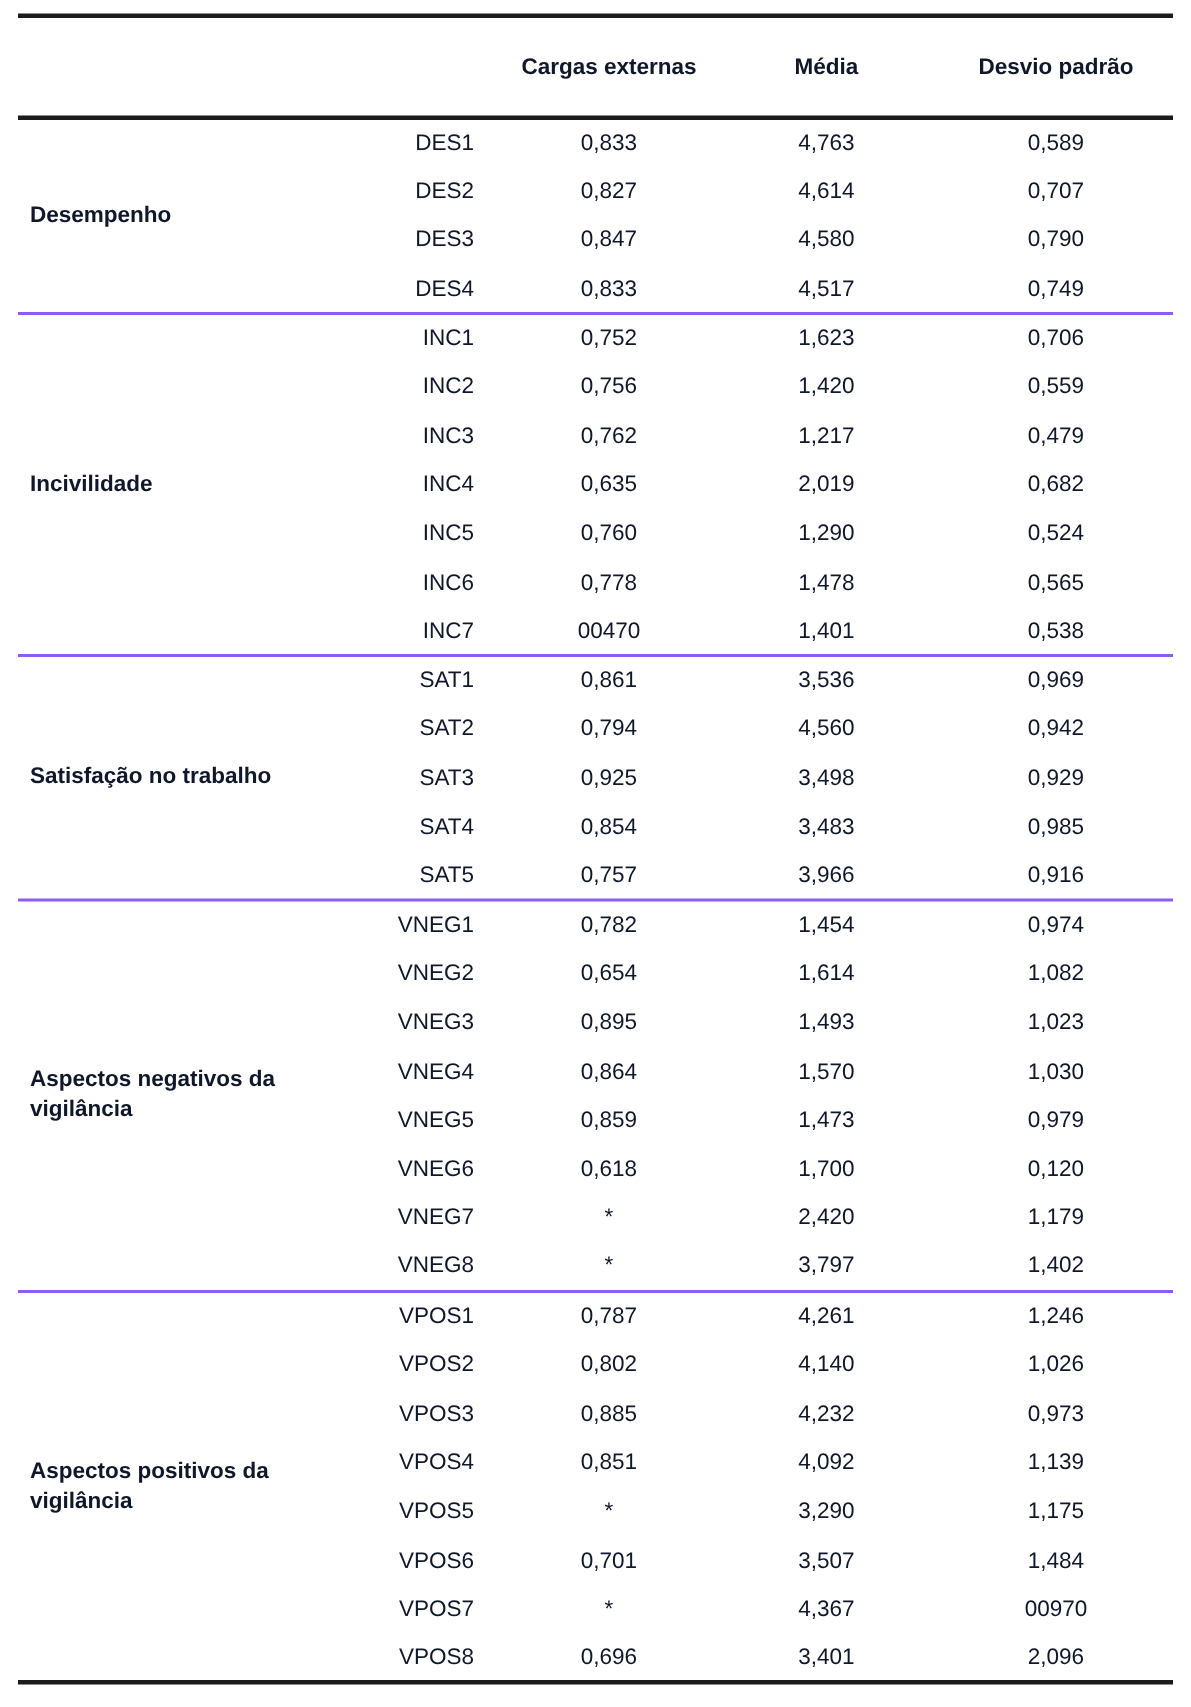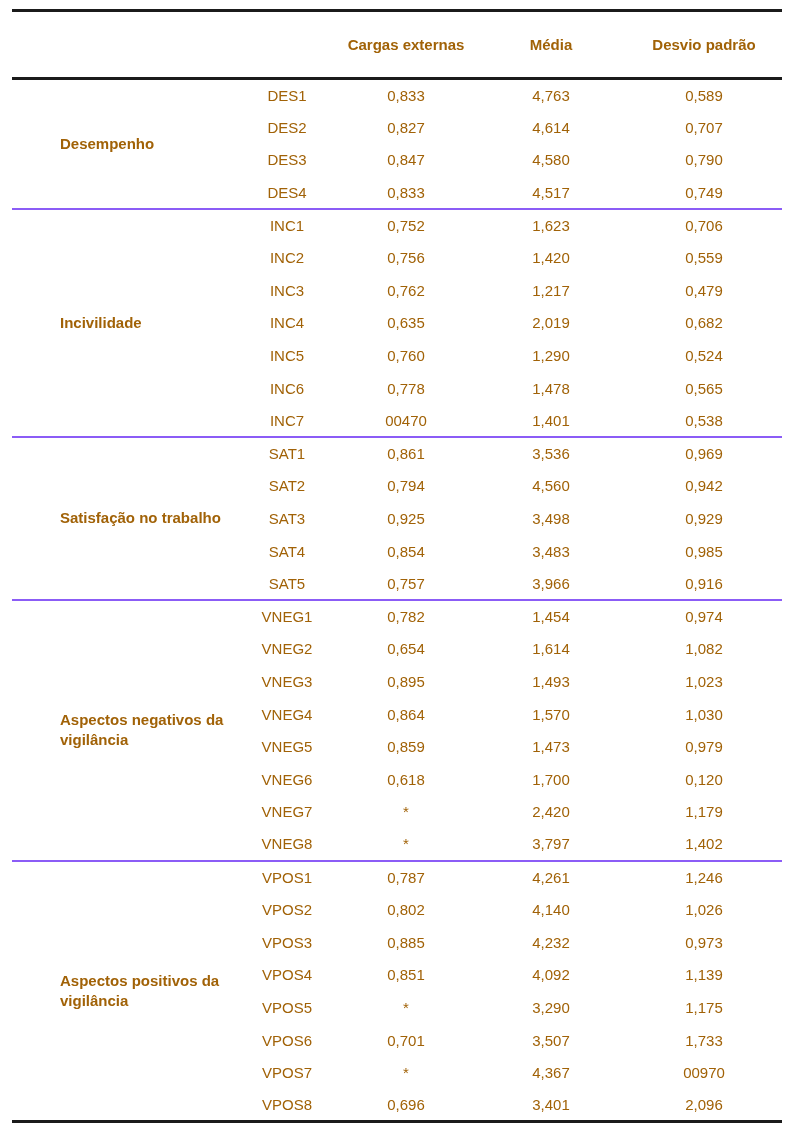--- a/index.html
+++ b/index.html
@@ -19,21 +19,21 @@
   table.stats-table {
     position: absolute;
     left: 12px;
     top: 9px;
     width: 770px;
     border-collapse: collapse;
     table-layout: fixed;
     border-top: 3px solid #1b1b1b;
     border-bottom: 3px solid #1b1b1b;
     font-size: 15px;
-    color: #a16207;
+    color: #0f172a;
   }
   col.c-group  { width: 246px; }
   col.c-code   { width: 78px;  }
   col.c-cargas { width: 140px; }
   col.c-media  { width: 150px; }
   col.c-dp     { width: 156px; }
 
   thead tr {
     height: 68px;
   }
@@ -57,24 +57,23 @@
   td.group-cell {
     text-align: left;
     font-weight: bold;
     padding-left: 8px;
     vertical-align: middle;
     line-height: 1.35;
   }
   .group-label-text {
     display: block;
     max-width: 178px;
-    margin-left: 40px;
   }
   td.code-cell {
-    text-align: center;
+    text-align: right;
     padding-right: 20px;
   }
   td.num-cell {
     text-align: center;
   }
 </style>
 </head>
 <body>
 
 <div class="page">
@@ -282,21 +281,21 @@
         <tr>
           <td class="code-cell">VPOS5</td>
           <td class="num-cell">*</td>
           <td class="num-cell">3,290</td>
           <td class="num-cell">1,175</td>
         </tr>
         <tr>
           <td class="code-cell">VPOS6</td>
           <td class="num-cell">0,701</td>
           <td class="num-cell">3,507</td>
-          <td class="num-cell">1,733</td>
+          <td class="num-cell">1,484</td>
         </tr>
         <tr>
           <td class="code-cell">VPOS7</td>
           <td class="num-cell">*</td>
           <td class="num-cell">4,367</td>
           <td class="num-cell">00970</td>
         </tr>
         <tr>
           <td class="code-cell">VPOS8</td>
           <td class="num-cell">0,696</td>

